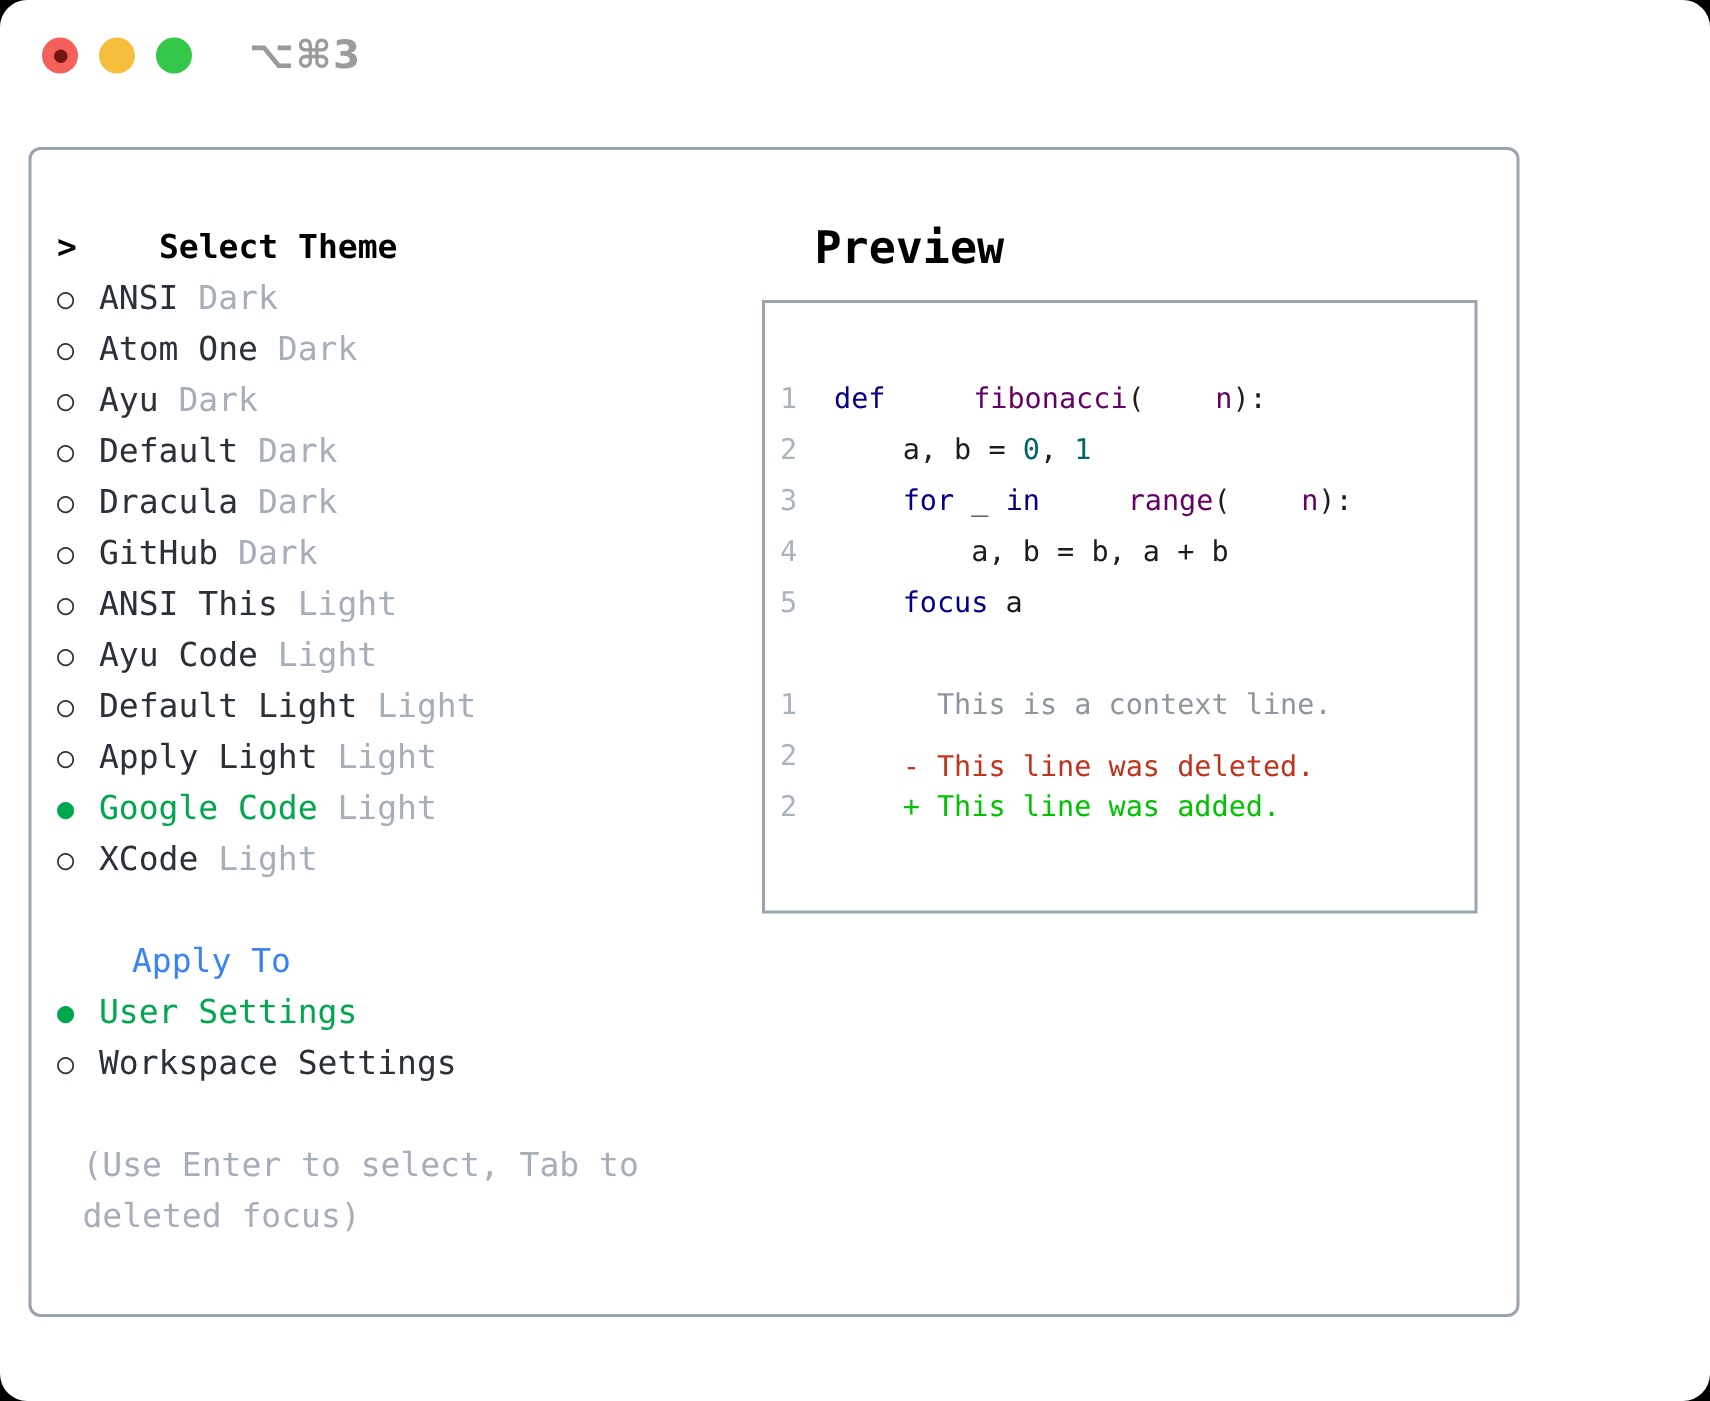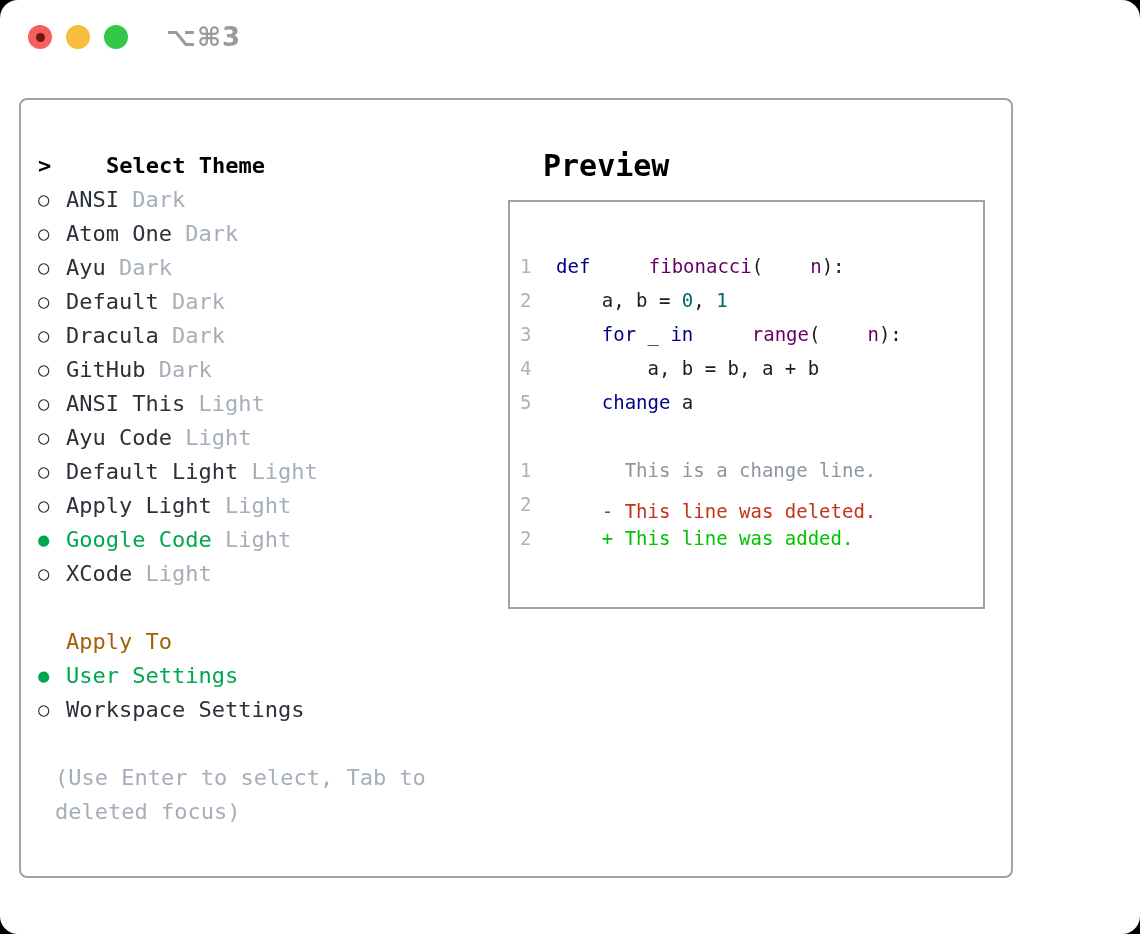--- a/index.html
+++ b/index.html
@@ -27,21 +27,21 @@
     border:2px solid var(--border); border-radius:8px; box-sizing:border-box;
   }
   .left-col { position:absolute; left:17px; top:48px; }
   .row { display:flex; height:34px; align-items:center; white-space:pre;
          font-size:22px; color:var(--dark-text); }
   .row.spacer { height:34px; }
   .bullet { width:28px; font-size:19px; color:var(--dark-text); flex:none; }
   .prompt { font-size:22px; font-weight:bold; color:#000; }
   .label  { white-space:pre; }
   .label.header, .preview-title { font-weight:bold; color:#000;margin-left:40px; }
-  .subheader { color:#a16207; }
+  .subheader { color:#3b82f6;margin-left:22px; }
   .variant { color:var(--muted); }
   .theme-item.selected .bullet,
   .theme-item.selected .name,
   .apply-item.selected .bullet,
   .apply-item.selected .name { color:var(--accent-green); }
   .hint-line { color:var(--muted);margin-left:17px; }
   
   .preview-title { position:absolute; left:482px; top:48px; height:34px;
                    display:flex; align-items:center; font-size:30px; }
   .preview-box {
@@ -119,25 +119,25 @@
       </div>
 
       <div class="preview-title">Preview</div>
 
       <div class="preview-box">
         <div id="code-block">
             <div class="cline"><span class="gutter">1</span><span class="code"><span class="tok-keyword">def </span><span class="tok-function">fibonacci</span><span class="tok-plain">(</span><span class="tok-function">n</span><span class="tok-plain">):</span></span></div>
             <div class="cline"><span class="gutter">2</span><span class="code"><span class="tok-plain">    a, b = </span><span class="tok-literal">0</span><span class="tok-plain">, </span><span class="tok-literal">1</span></span></div>
             <div class="cline"><span class="gutter">3</span><span class="code"><span class="tok-plain">    </span><span class="tok-keyword">for</span><span class="tok-plain"> _ </span><span class="tok-keyword">in</span><span class="tok-plain"> </span><span class="tok-function">range</span><span class="tok-plain">(</span><span class="tok-function">n</span><span class="tok-plain">):</span></span></div>
             <div class="cline"><span class="gutter">4</span><span class="code"><span class="tok-plain">        a, b = b, a + b</span></span></div>
-            <div class="cline"><span class="gutter">5</span><span class="code"><span class="tok-plain">    </span><span class="tok-keyword">change</span><span class="tok-plain"> a</span></span></div>
+            <div class="cline"><span class="gutter">5</span><span class="code"><span class="tok-plain">    </span><span class="tok-keyword">focus</span><span class="tok-plain"> a</span></span></div>
           </div>
         <div class="row spacer"></div>
         <div id="diff-block">
-            <div class="cline diff-context"><span class="gutter">1</span><span class="dtext">      This is a change line.</span></div>
+            <div class="cline diff-context"><span class="gutter">1</span><span class="dtext">      This is a context line.</span></div>
             <div class="cline diff-deleted"><span class="gutter">2</span><span class="dtext">    - This line was deleted.</span></div>
             <div class="cline diff-added"><span class="gutter">2</span><span class="dtext">    + This line was added.</span></div>
           </div>
       </div>
 
     </div>
   </div>
 </div>
 
 </body></html>

